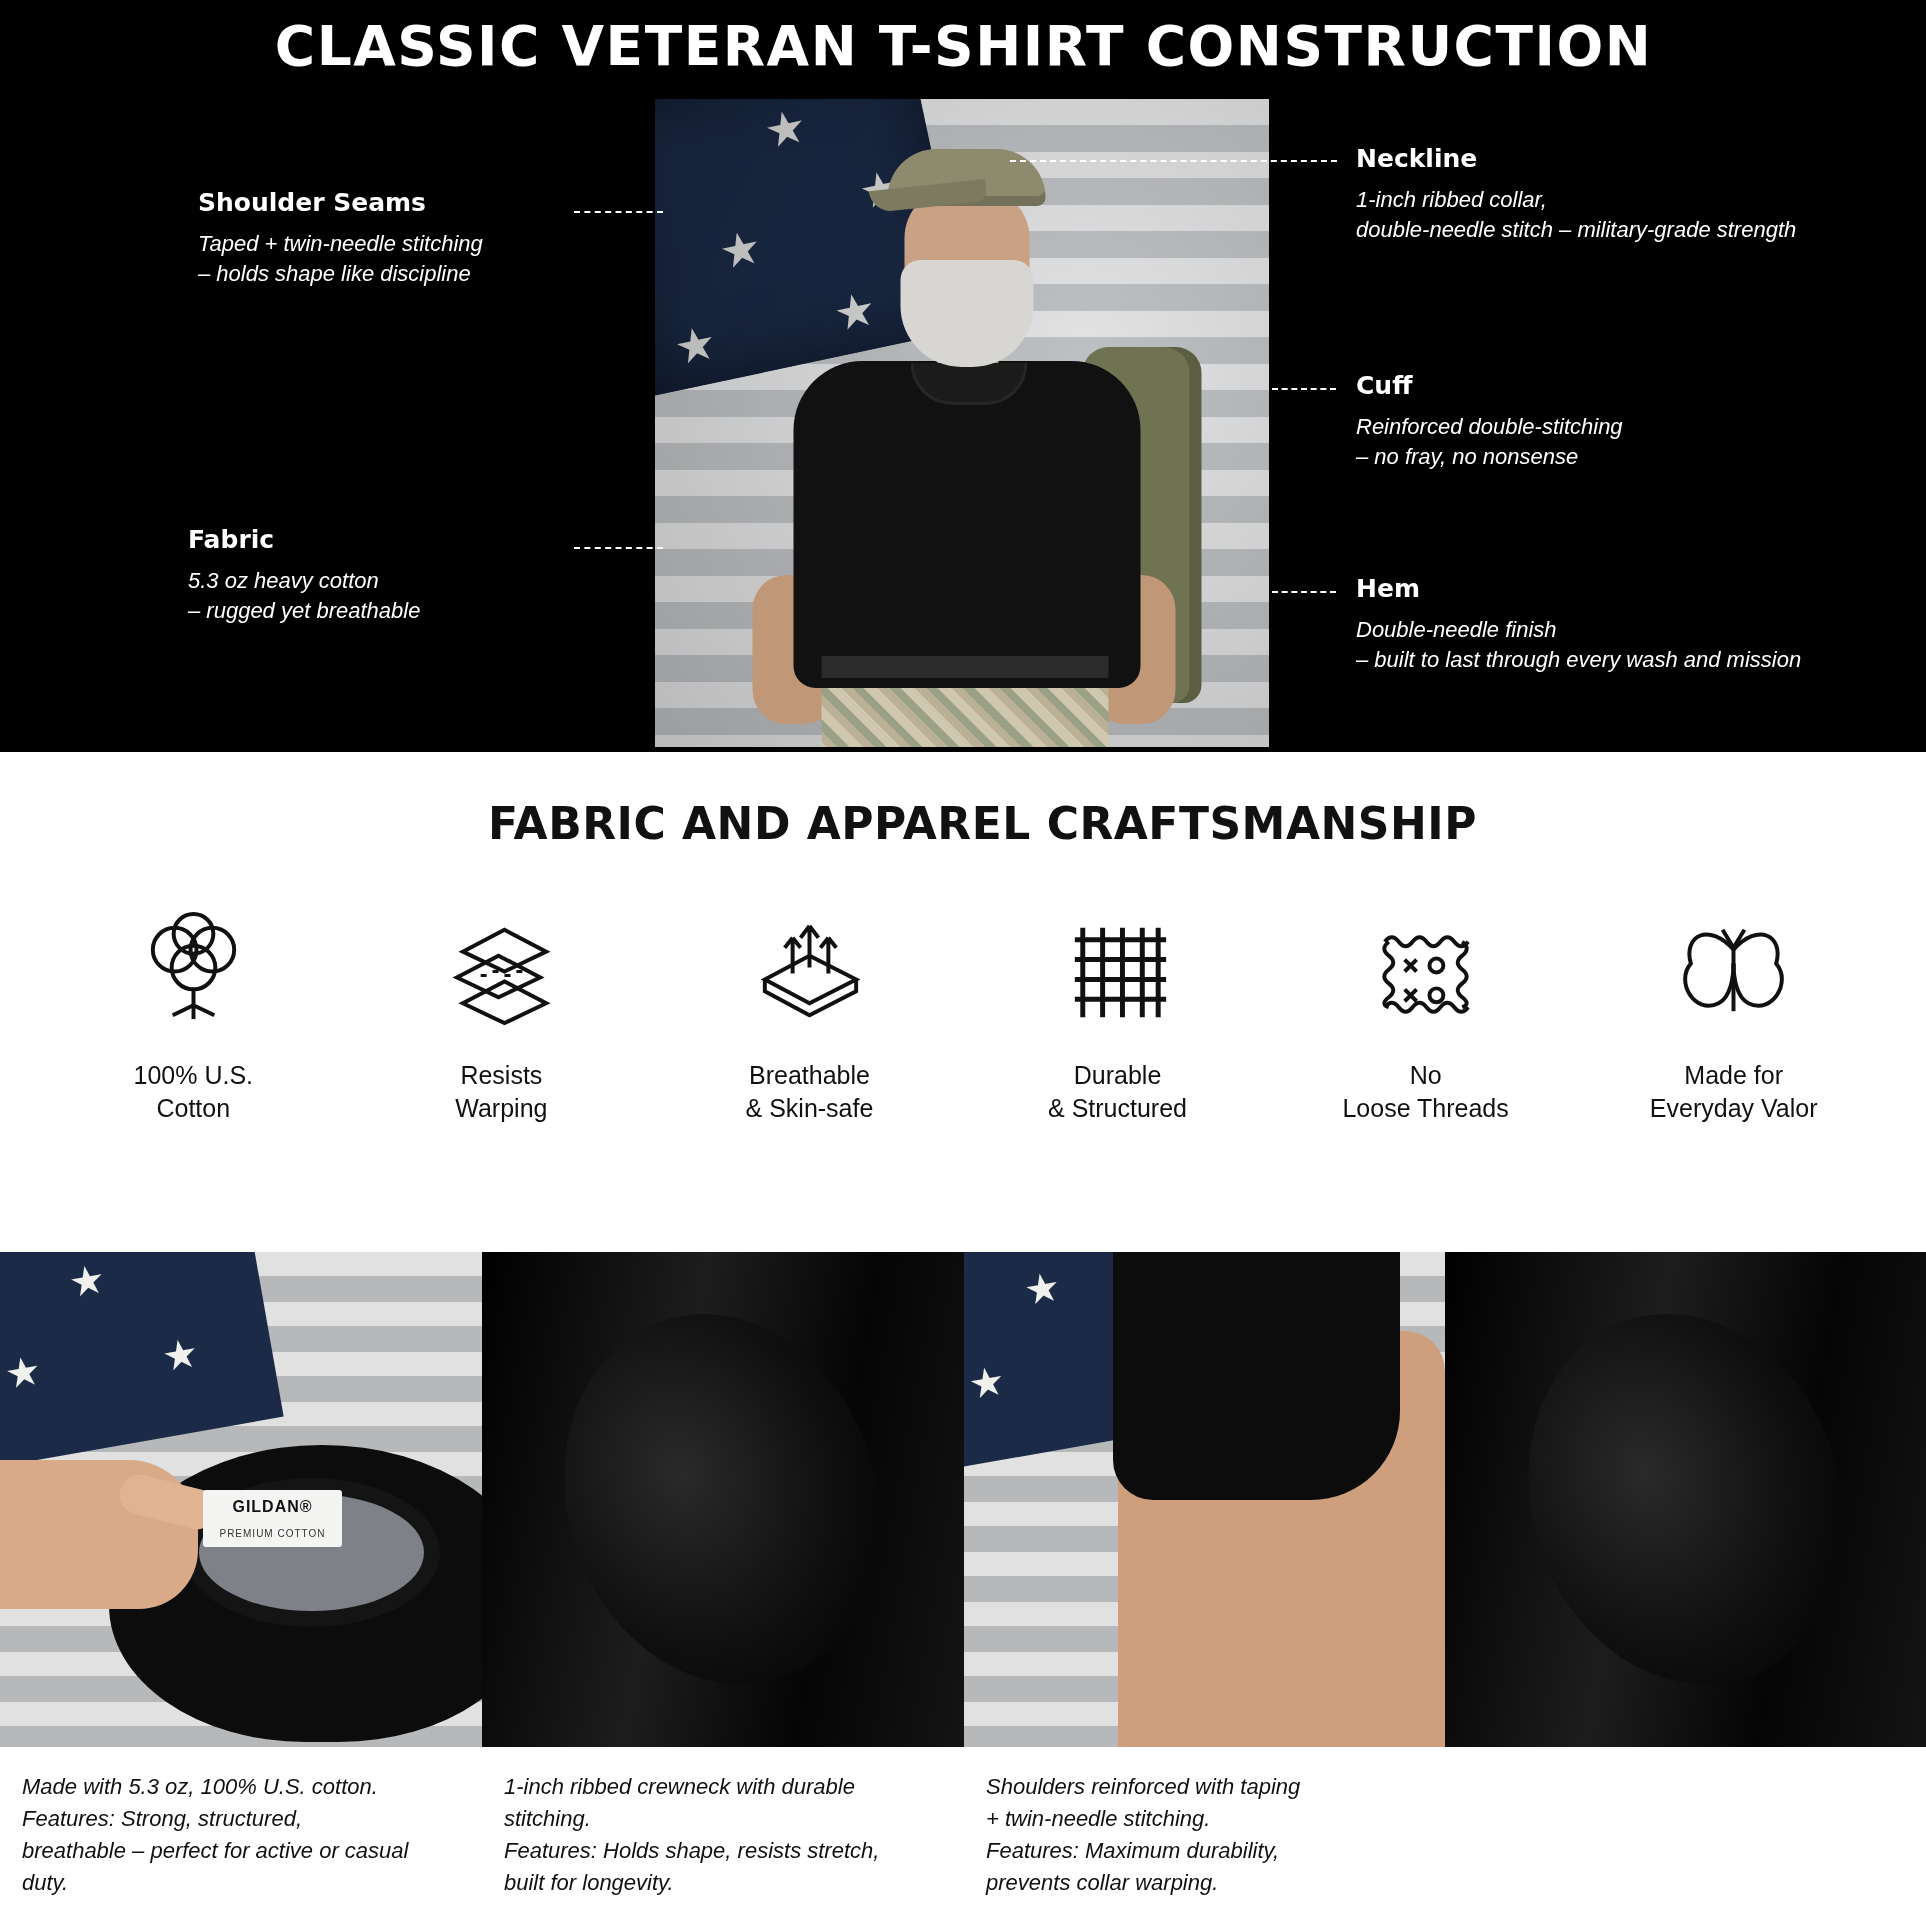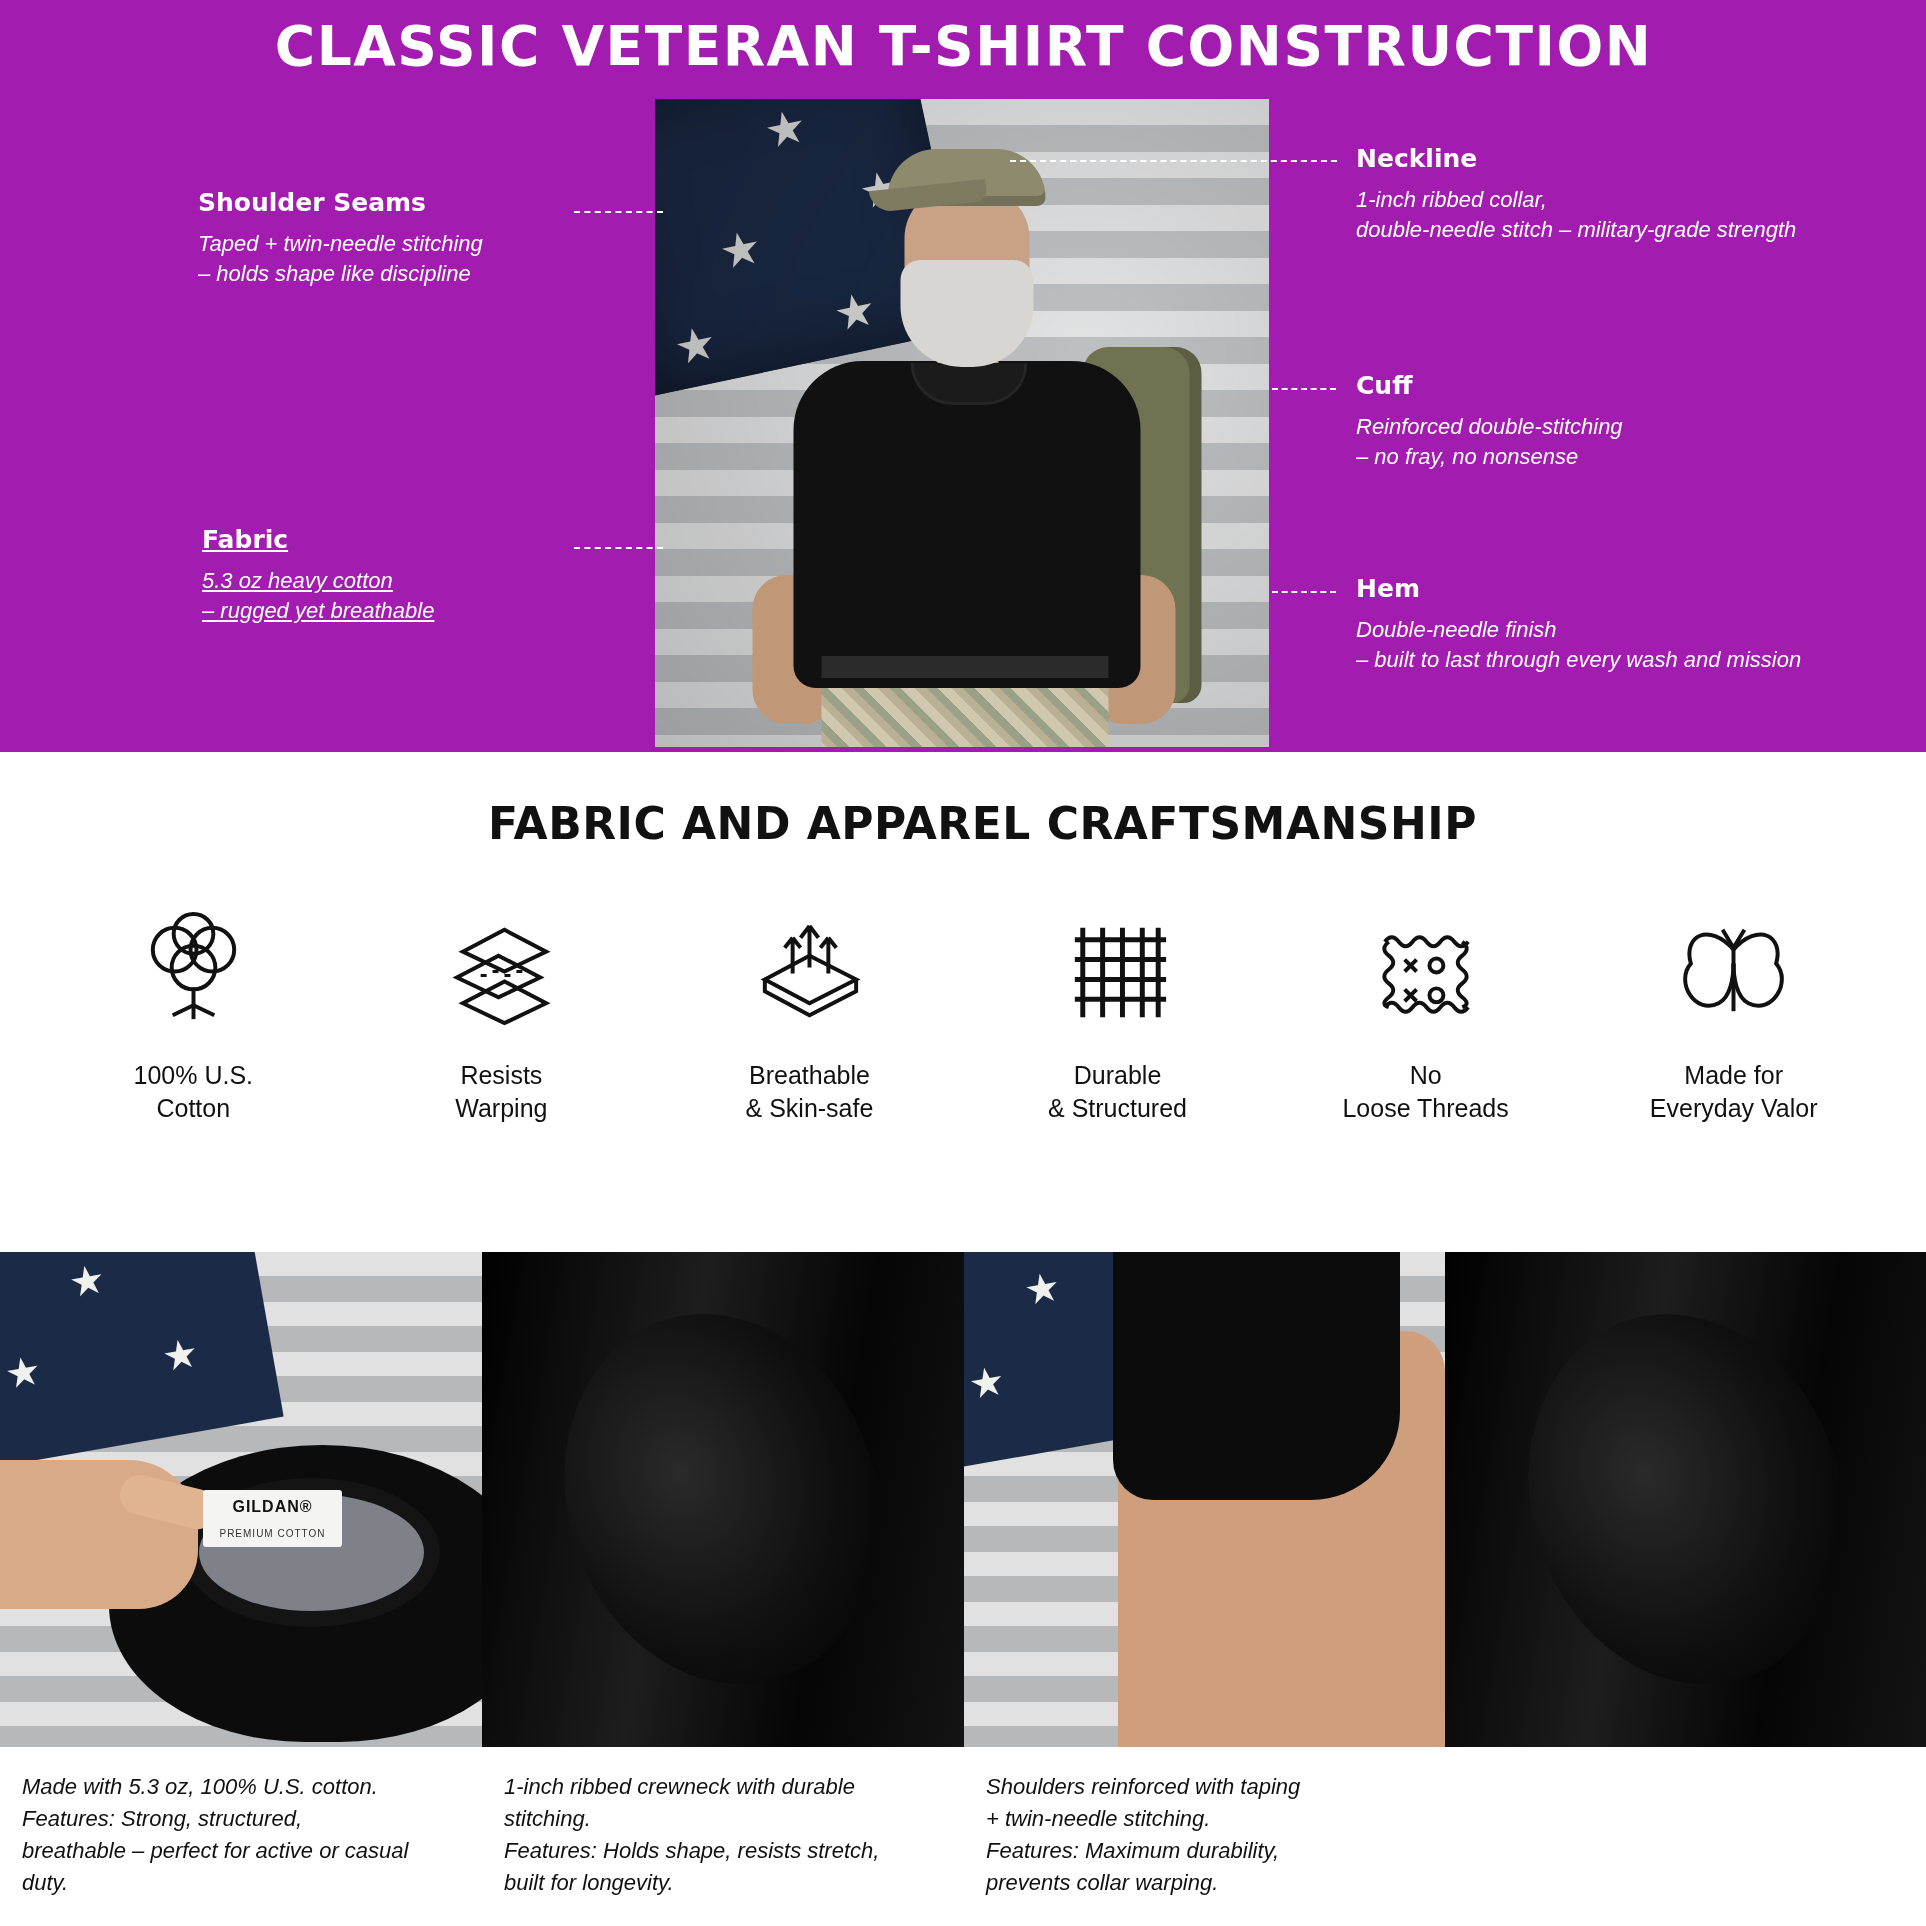--- a/index.html
+++ b/index.html
@@ -8,21 +8,21 @@
     background: #ffffff;
     font-family: "Liberation Sans", sans-serif;
     overflow: hidden;
   }
 
   
   .hero {
     position: relative;
     width: 1927px;
     height: 752px;
-    background: #a21caf;
+    background: #000000;
     overflow: hidden;
   }
   .hero-title {
     position: absolute;
     top: 14px; left: 0; width: 100%;
     text-align: center;
     color: #ffffff;
     font-size: 55px;
     font-weight: bold;
     letter-spacing: 1.5px;
@@ -212,21 +212,21 @@
     </div>
   </div>
 
   <div class="anno left" style="left:198px; top:188px; width:396px;">
     <div class="lbl">Shoulder Seams</div>
     <div class="desc" style="white-space:pre-line;">Taped + twin-needle stitching
 – holds shape like discipline</div>
   </div>
   <div class="dashline" style="left:574px; top:211px; width:89px;"></div>
 
-  <div class="anno left" style="left:202px; top:525px; width:396px;text-decoration:underline;">
+  <div class="anno left" style="left:188px; top:525px; width:396px;">
     <div class="lbl">Fabric</div>
     <div class="desc" style="white-space:pre-line;">5.3 oz heavy cotton
 – rugged yet breathable</div>
   </div>
   <div class="dashline" style="left:574px; top:547px; width:89px;"></div>
 
   <div class="anno right" style="left:1356px; top:144px; width:525px;">
     <div class="lbl">Neckline</div>
     <div class="desc" style="white-space:pre-line;">1-inch ribbed collar,
 double-needle stitch – military-grade strength</div>

